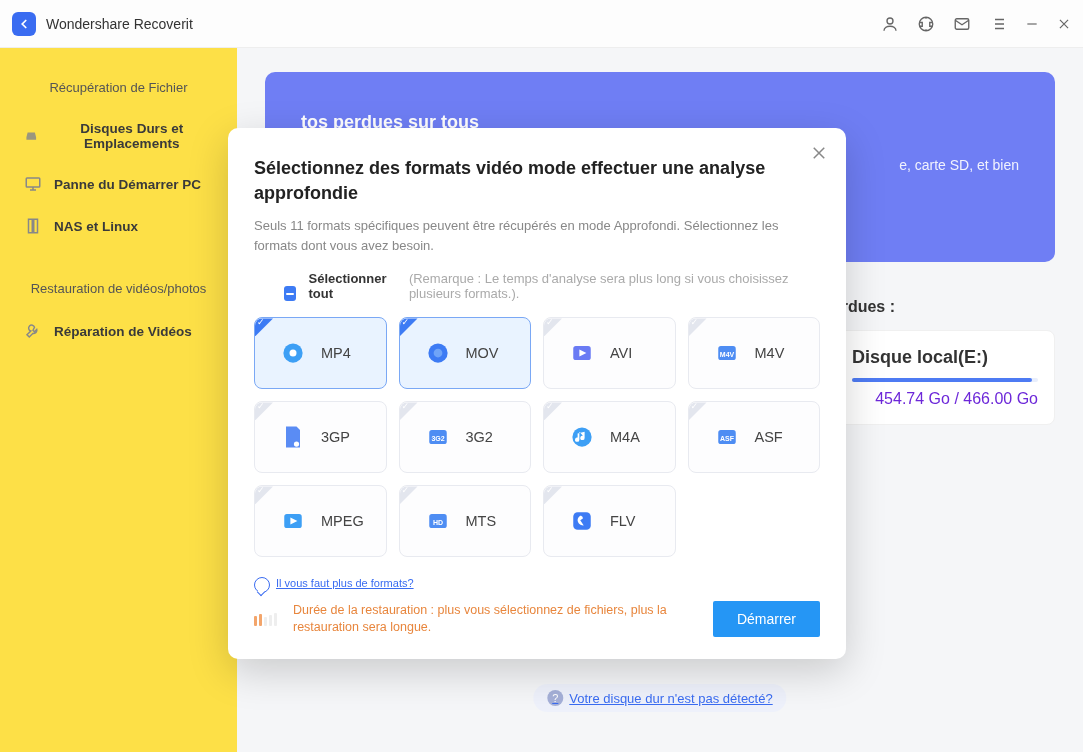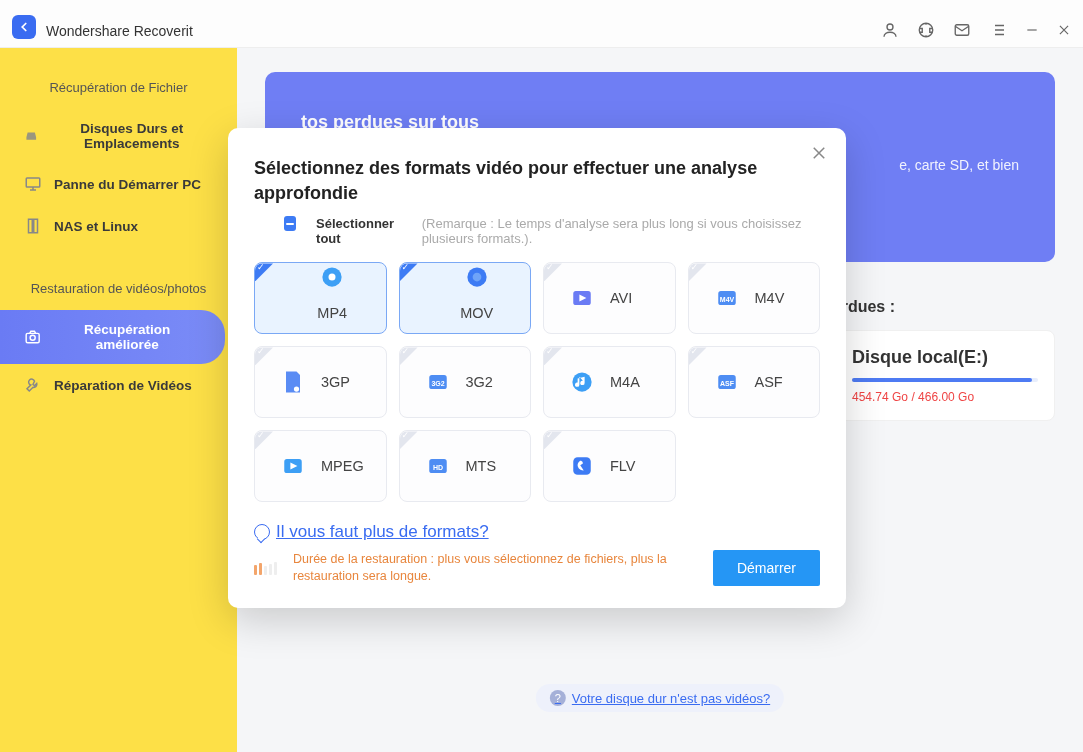--- a/index.html
+++ b/index.html
@@ -1,18 +1,18 @@
 <!DOCTYPE html>
 <html><head>
 <meta charset="utf-8">
 <style>
 * { margin: 0; padding: 0; box-sizing: border-box; font-family: -apple-system, BlinkMacSystemFont, "Segoe UI", Arial, sans-serif; }
 body { width: 1083px; height: 752px; background: #f5f6f8; position: relative; overflow: hidden; }
 
-.titlebar { height: 48px; background: #fdfdfd; display: flex; align-items: flex-end; padding: 8px 12px; border-bottom: 1px solid #eee; }
+.titlebar { height: 48px; background: #fdfdfd; display: flex; align-items: center; padding: 8px 12px; border-bottom: 1px solid #eee; }
 .titlebar .logo { width: 24px; height: 24px; background: #3a6cf1; border-radius: 6px; display: flex; align-items: center; justify-content: center; margin-right: 10px; }
 .titlebar .logo svg { width: 14px; height: 14px; }
 .titlebar .title { font-size: 14px; color: #333; }
 .titlebar .right { margin-left: auto; display: flex; gap: 18px; align-items: center; }
 .titlebar .right .ic { width: 18px; height: 18px; color: #666; cursor: pointer; }
 .titlebar .right .win { width: 14px; height: 14px; }
 
 .main { display: flex; height: calc(752px - 48px); }
 .sidebar { width: 240px; background: #fde047; padding-top: 24px; text-align: center; }
 .sidebar .section-title { font-size: 13px; color: #555; padding: 8px 24px 14px; }
@@ -23,44 +23,44 @@
 .sidebar .spacer { height: 26px; }
 
 .content { flex: 1; padding: 24px 28px; position: relative; }
 .banner { background: #6f7ef4; border-radius: 10px; padding: 40px 36px; color: #fff; margin-bottom: 28px; height: 190px; }
 .banner .hint { font-size: 14px; opacity: .9; }
 .section-head { font-size: 16px; font-weight: 600; color: #333; padding: 8px 0 14px 6px; }
 .disk-card { display: inline-block; width: 220px; background: #fff; border: 1px solid #f0f0f0; border-radius: 8px; padding: 16px; margin-left: 570px; }
 .disk-card .name { font-size: 18px; font-weight: 600; color: #333; margin-bottom: 10px; }
 .disk-card .bar { height: 4px; background: #e8eefc; border-radius: 3px; margin-bottom: 8px; }
 .disk-card .bar .fill { width: 97%; height: 100%; background: #4e7bf3; border-radius: 3px; }
-.disk-card .usage { font-size: 12px; color: #ef4444; }
+.disk-card .usage { font-size: 16px; color: #6d28d9; text-align: right; }
 
 .detect-link { position: absolute; left: 50%; transform: translateX(-50%); bottom: 40px; display: flex; align-items: center; gap: 6px; font-size: 13px; color: #3a6cf1; text-decoration: underline; cursor: pointer; background: #eef1fb; padding: 6px 14px; border-radius: 14px; }
 .detect-link .q { width: 16px; height: 16px; border-radius: 50%; background: #a5b0d8; color: #fff; font-size: 11px; display: flex; align-items: center; justify-content: center; }
 
 .modal-backdrop { position: absolute; inset: 0; background: rgba(255,255,255,0); }
 .modal { position: absolute; left: 228px; top: 128px; width: 618px; background: #fff; border-radius: 10px; box-shadow: 0 12px 40px rgba(0,0,0,.18); padding: 28px 26px 22px; }
 .modal .close { position: absolute; right: 18px; top: 16px; width: 18px; height: 18px; color: #888; cursor: pointer; }
 .modal h2 { font-size: 18px; font-weight: 700; color: #222; line-height: 1.4; margin-bottom: 10px; }
 .modal .subtitle { font-size: 13px; color: #888; line-height: 1.5; margin-bottom: 16px; }
-.modal .selectall { display: flex; align-items: flex-start; gap: 20px; font-size: 13px; color: #333; margin-bottom: 16px; padding-left: 30px; }
+.modal .selectall { display: flex; align-items: flex-end; gap: 12px; font-size: 13px; color: #333; margin-bottom: 16px; padding-left: 30px; }
 .modal .selectall .cb { width: 15px; height: 15px; background: #3d7bf4; border-radius: 3px; display: flex; align-items: center; justify-content: center; }
 .modal .selectall .cb::after { content: ""; width: 8px; height: 2px; background: #fff; border-radius: 1px; }
 .modal .selectall .note { color: #aaa; }
 
 .grid { display: grid; grid-template-columns: repeat(4, 1fr); gap: 12px; margin-bottom: 20px; }
 .fmt { position: relative; height: 72px; border: 1px solid #e8eaf0; border-radius: 8px; display: flex; align-items: center; padding-left: 24px; gap: 14px; cursor: pointer; background: #fdfdfe; }
 .fmt .corner { position: absolute; left: 0; top: 0; width: 18px; height: 18px; background: #e3e6ee; clip-path: polygon(0 0, 100% 0, 0 100%); border-top-left-radius: 8px; }
 .fmt .corner::after { content: "✓"; position: absolute; left: 2px; top: -1px; font-size: 9px; color: #fff; }
-.fmt.selected { border-color: #7aa8f5; background: #e9f3ff; flex-direction: column; }
+.fmt.selected { border-color: #7aa8f5; background: #e9f3ff; }
 .fmt.selected .corner { background: #3d7bf4; }
 .fmt .fic { width: 28px; height: 28px; display: flex; align-items: center; justify-content: center; }
 .fmt .label { font-size: 14.5px; font-weight: 500; color: #444; }
-.modal .need-more { display: flex; align-items: center; gap: 6px; font-size: 17px; color: #3a6cf1; text-decoration: underline; cursor: pointer; margin-bottom: 8px; }
+.modal .need-more { display: flex; gap: 6px; font-size: 11px; color: #3a6cf1; text-decoration: underline; cursor: pointer; margin-bottom: 8px; }
 .modal .need-more .bubble { width: 16px; height: 16px; border: 1.5px solid #3a6cf1; border-radius: 50%; position: relative; }
 .modal .need-more .bubble::after { content:""; position:absolute; width:5px; height:5px; background:#fff; border:1.5px solid #3a6cf1; border-top:none; border-left:none; bottom:-3px; left:3px; transform:rotate(45deg); }
 .modal .dur-row { display: flex; align-items: center; justify-content: space-between; gap: 16px; }
 .modal .dur-row .bars { display: flex; gap: 2px; align-items: flex-end; }
 .modal .dur-row .bars span { width: 3px; background: #f3a56b; border-radius: 1px; }
 .modal .dur-row .bars span:nth-child(1){height:10px}
 .modal .dur-row .bars span:nth-child(2){height:12px}
 .modal .dur-row .bars span:nth-child(3){height:9px;background:#eee}
 .modal .dur-row .bars span:nth-child(4){height:11px;background:#eee}
 .modal .dur-row .bars span:nth-child(5){height:13px;background:#eee}
@@ -120,28 +120,20 @@
     </div>
     <div class="item">
       <svg class="ic" viewBox="0 0 24 24" fill="none" stroke="currentColor" stroke-width="2">
           <rect x="6" y="3" width="5" height="18"></rect>
           <rect x="13" y="3" width="5" height="18"></rect>
         </svg>
       <span>NAS et Linux</span>
     </div>
     <div class="spacer"></div>
     <div class="section-title">Restauration de vidéos/photos</div>
-    <div class="item active">
-      <svg class="ic" viewBox="0 0 24 24" fill="none" stroke="currentColor" stroke-width="2">
-          <rect x="3" y="7" width="18" height="13" rx="2"></rect>
-          <circle cx="12" cy="13" r="3.5"></circle>
-          <path d="M8 7l1.5-3h5L16 7"></path>
-        </svg>
-      <span>Récupération améliorée</span>
-    </div>
     <div class="item">
       <svg class="ic" viewBox="0 0 24 24" fill="none" stroke="currentColor" stroke-width="2">
           <path d="M14 7a4 4 0 1 0-5 5l-5 5 3 3 5-5a4 4 0 0 0 5-5l-3 3-2-2z"></path>
         </svg>
       <span>Réparation de Vidéos</span>
     </div>
   </div>
 
   <div class="content">
     <div class="banner">
@@ -151,31 +143,32 @@
     <div class="section-head" style="text-align:right;padding-right:160px">erdues :</div>
     <div class="disk-card">
       <div class="name">Disque local(E:)</div>
       <div class="bar">
           <div class="fill"></div>
         </div>
       <div class="usage">454.74 Go / 466.00 Go</div>
     </div>
     <div class="detect-link">
       <span class="q">?</span>
-      <span>Votre disque dur n'est pas vidéos?</span>
+      <span>Votre disque dur n'est pas détecté?</span>
     </div>
   </div>
 </div>
 
 <div class="modal-backdrop"></div>
 <div class="modal">
   <svg class="close" viewBox="0 0 24 24" stroke="currentColor" stroke-width="2" fill="none">
       <path d="M5 5l14 14M19 5L5 19"></path>
     </svg>
-  <h2>Sélectionnez des formats vidéo pour effectuer une analyse approfondie</h2>
+  <h2>Sélectionnez des formats vidéo mode effectuer une analyse approfondie</h2>
+  <div class="subtitle">Seuls 11 formats spécifiques peuvent être récupérés en mode Approfondi. Sélectionnez les formats dont vous avez besoin.</div>
   <div class="selectall">
     <span class="cb"></span>
     <strong>Sélectionner tout</strong>
     <span class="note">(Remarque : Le temps d'analyse sera plus long si vous choisissez plusieurs formats.).</span>
   </div>
   <div class="grid" id="format-grid">
       <div class="fmt selected">
         <span class="corner"></span>
         <span class="fic">
           <svg viewBox="0 0 32 32" width="28" height="28">

